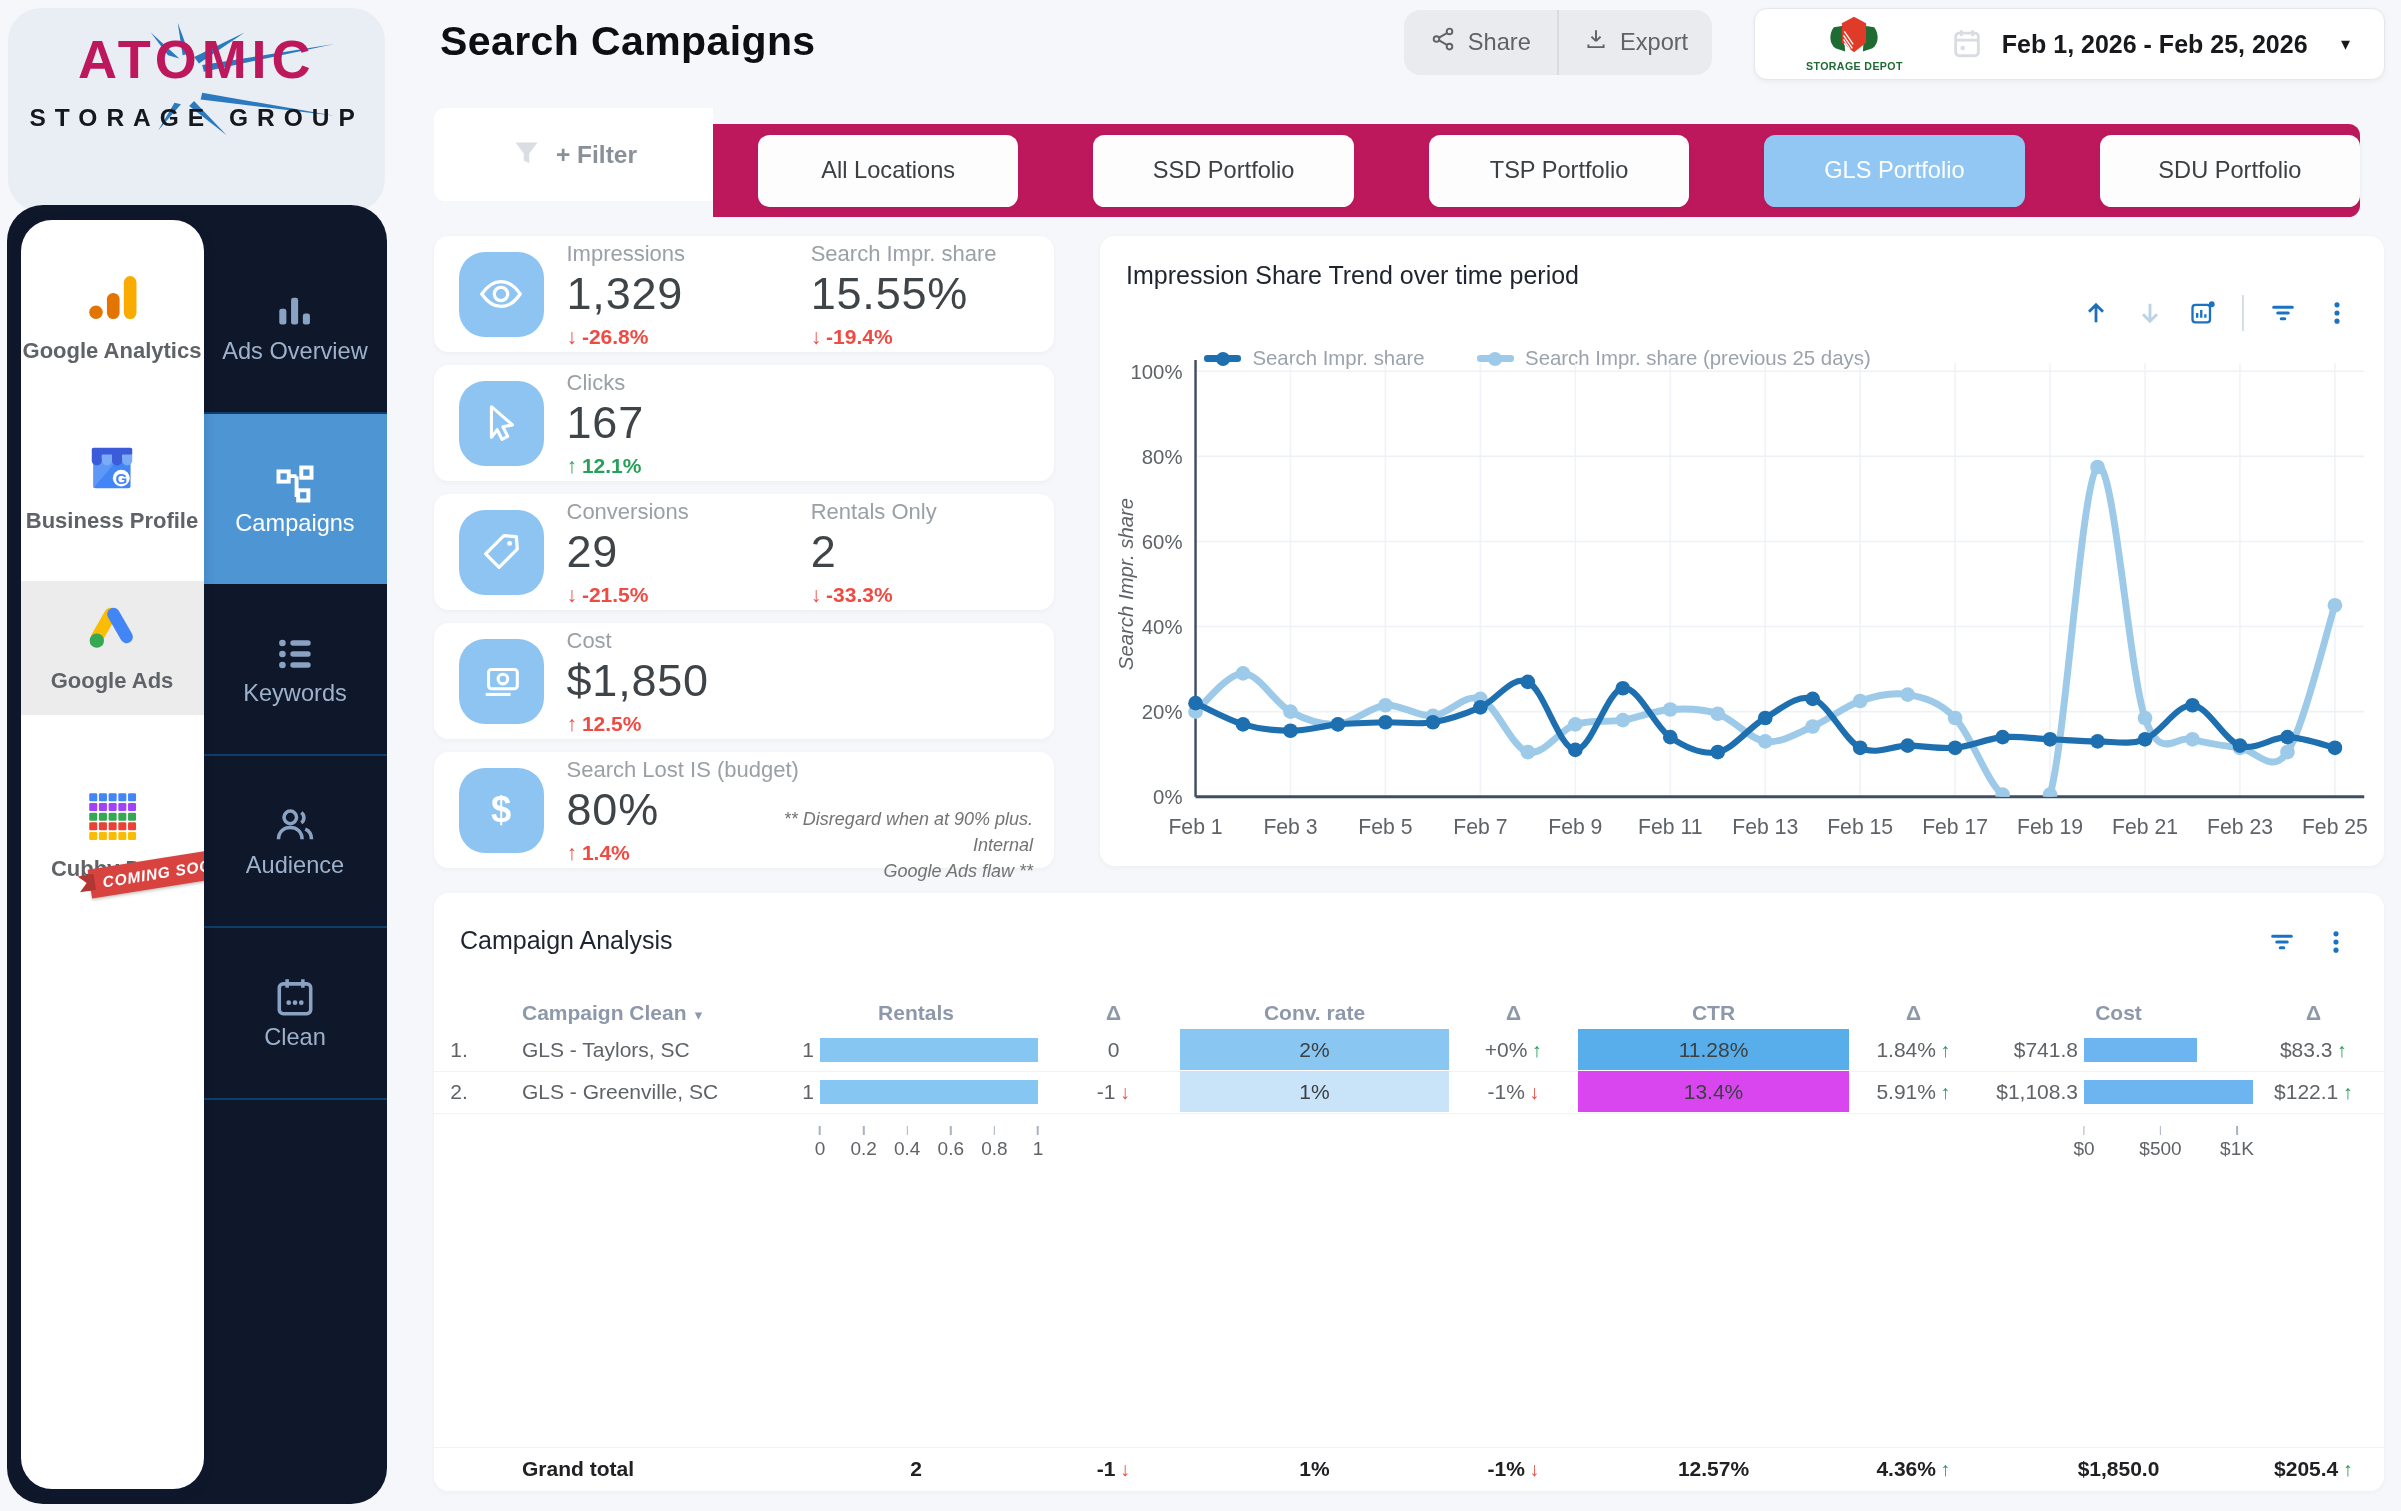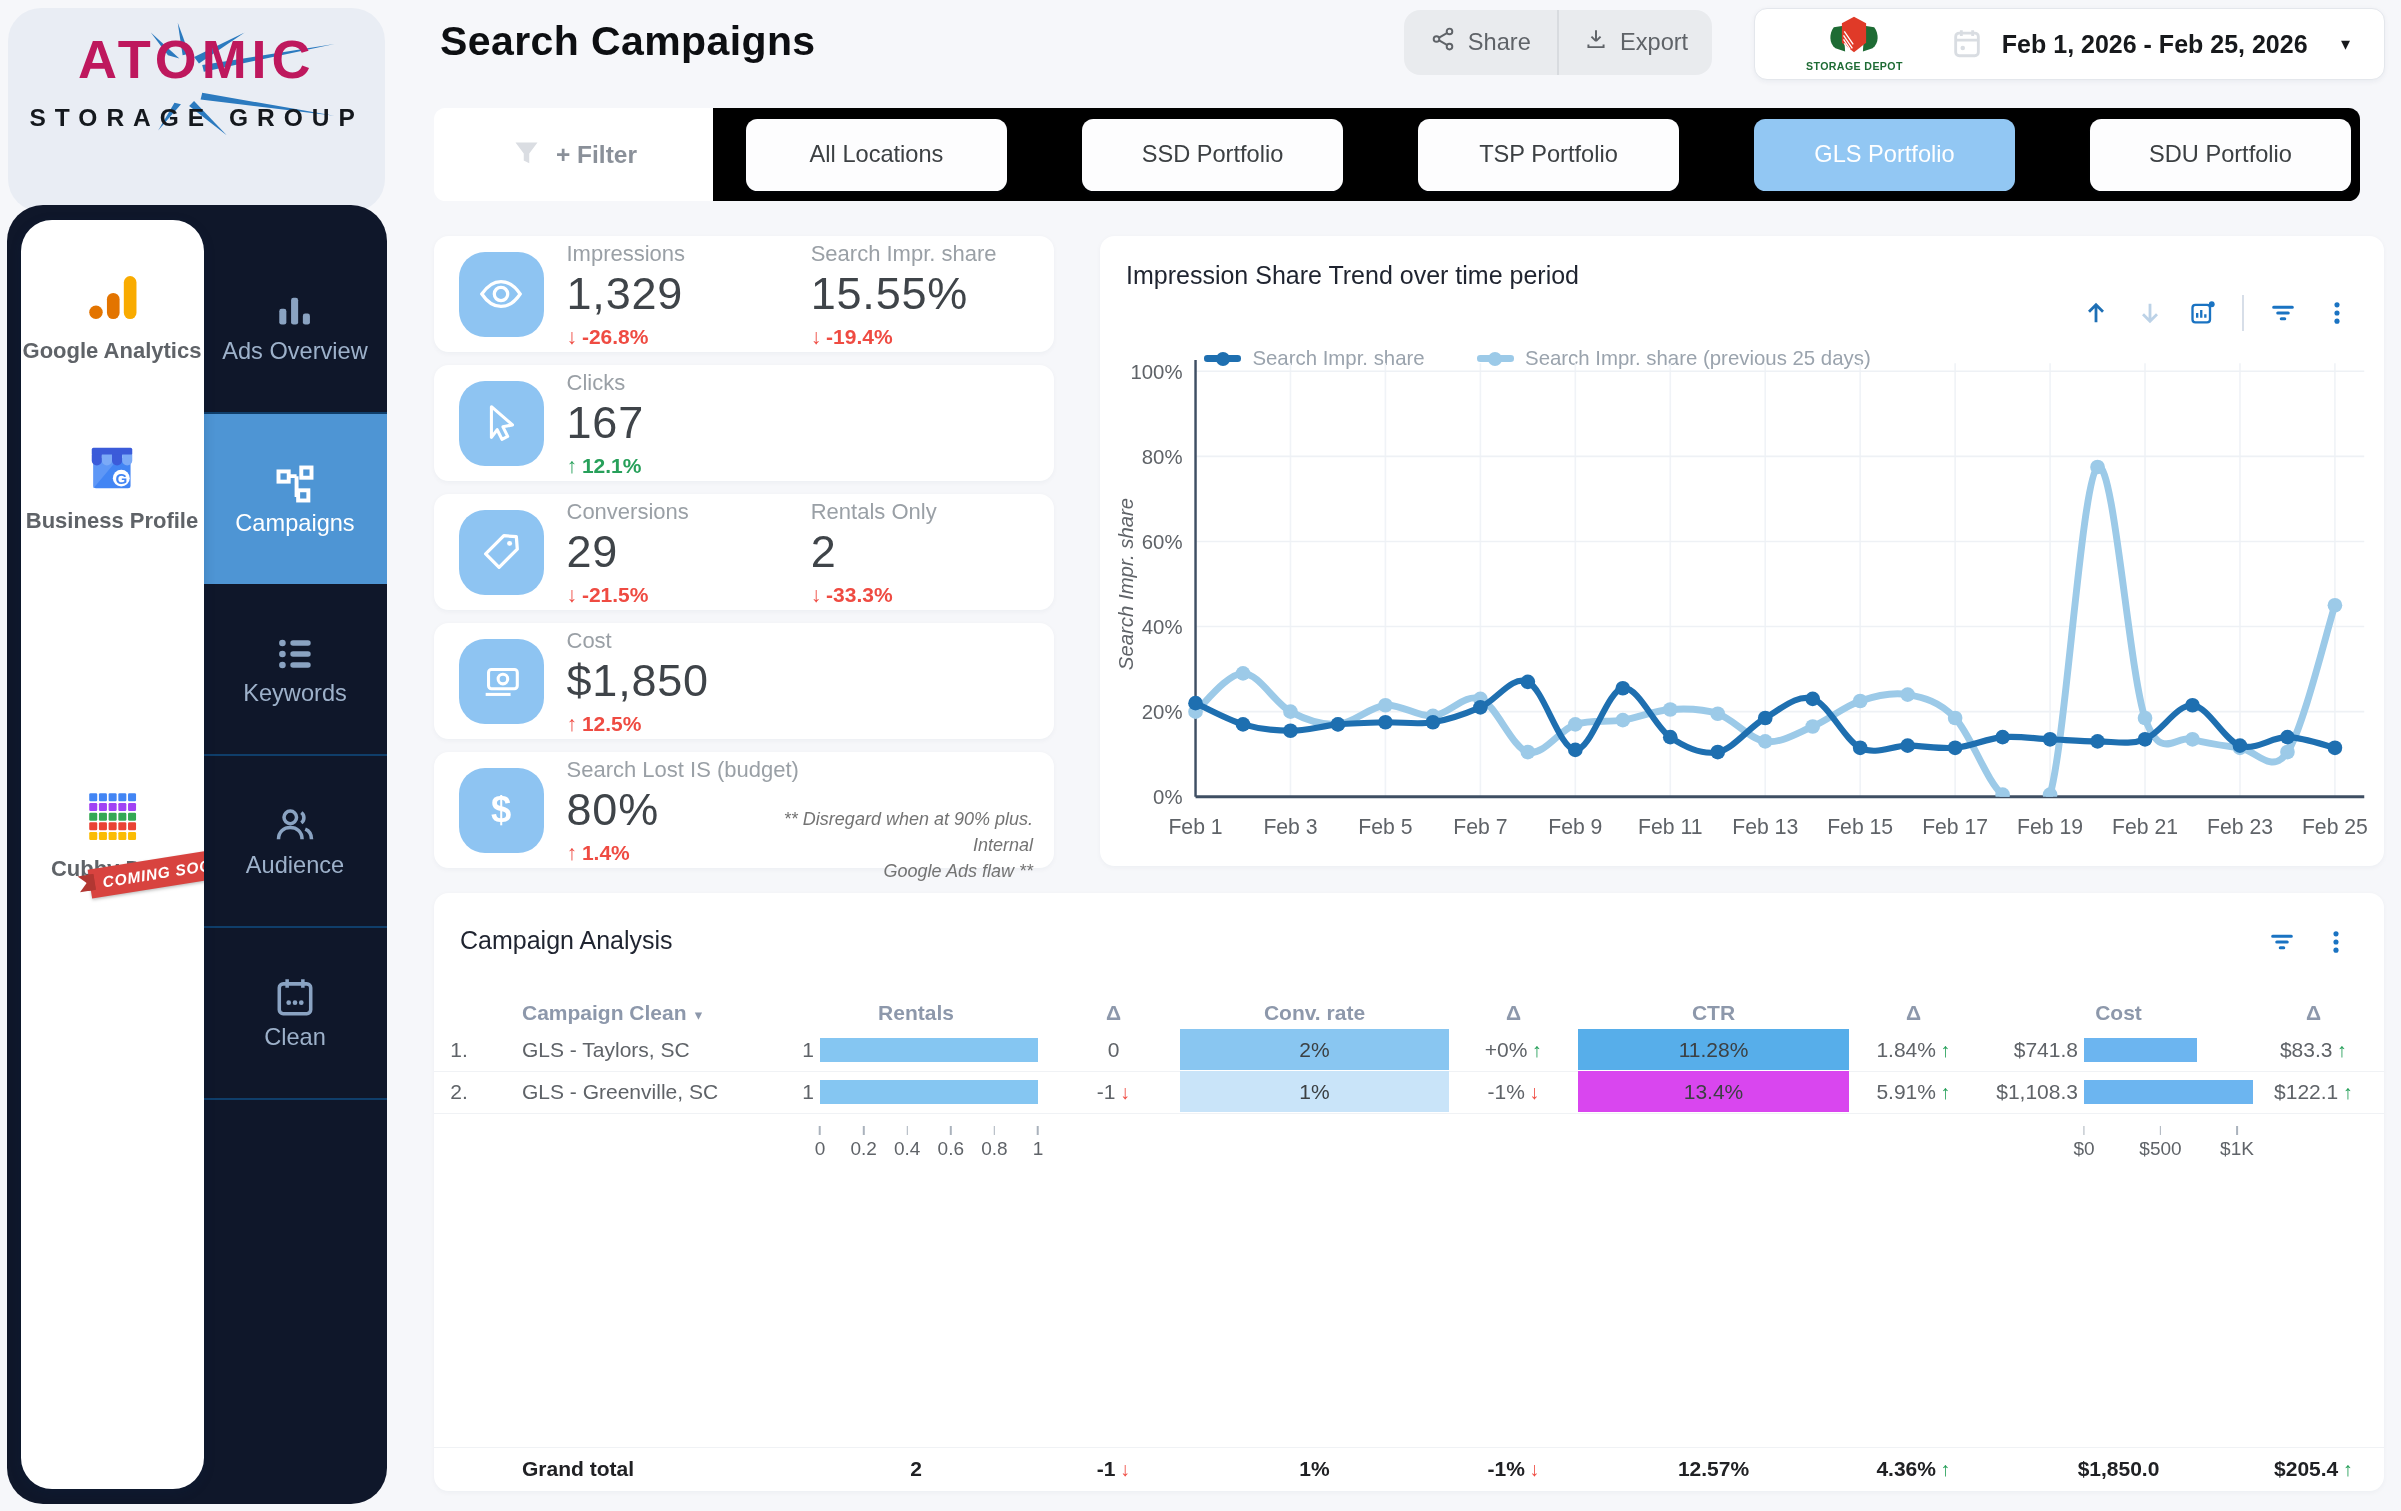--- a/index.html
+++ b/index.html
@@ -42,21 +42,21 @@
   .cal-icon{margin-left:47px;}
   .cal-icon svg{width:34px;height:34px;}
   .date-text{margin-left:18px;font-size:25px;font-weight:600;color:#17191c;}
   .date-caret{margin-left:auto;margin-right:34px;font-size:18px;color:#17191c;}
 
   
   .filter-strip{position:absolute;left:434px;top:108px;width:1925px;height:93px;}
   .filter-left{position:absolute;left:0;top:0;width:279px;height:93px;background:#ffffff;border-radius:11.4px 0 0 11.4px;display:flex;align-items:center;justify-content:center;gap:13px;cursor:pointer;}
   .filter-left svg{width:33px;height:33px;}
   .filter-label{font-size:24.5px;font-weight:700;color:#8a9099;}
-  .filter-right{position:absolute;left:279px;top:0;width:1647px;height:93px;background:#000000;border-radius:0 11.4px 11.4px 0;display:flex;align-items:center;gap:75px;padding-left:33px;box-sizing:border-box;}
+  .filter-right{position:absolute;left:279px;top:16px;width:1647px;height:93px;background:#be185d;border-radius:0 11.4px 11.4px 0;display:flex;align-items:center;gap:75px;padding-left:45px;box-sizing:border-box;}
   .filter-btn{width:261px;height:72px;background:#fdfdfe;border-radius:11.4px;display:flex;align-items:center;justify-content:center;font-size:23.6px;color:#3c4043;box-shadow:0 1.6px 4.1px rgba(30,50,90,.08);cursor:pointer;}
   .filter-btn.sel{background:#92c7f3;color:#ffffff;}
 
   
   .kpi-stack{position:absolute;left:434px;top:236px;width:620px;}
   .kpi-card{position:relative;width:620px;height:116px;background:#ffffff;border-radius:14.7px;margin-bottom:13px;box-shadow:0 1.6px 4.9px rgba(20,40,80,.04);display:flex;align-items:center;box-sizing:border-box;padding-left:24.5px;}
   .kpi-icon{width:85px;height:85px;border-radius:26px;background:#8ec4f2;display:flex;align-items:center;justify-content:center;flex:0 0 85px;}
   .kpi-icon svg{width:46px;height:46px;}
   .kpi-metrics{display:flex;flex:1;padding-left:23px;gap:8.2px;}
   .kpi-metric{width:236px;}
@@ -158,20 +158,31 @@
               <rect x="8" y="8" width="48" height="9" rx="2" fill="#3B5BD9"></rect>
               <path d="M8 16h12v7a6 6 0 0 1-12 0z" fill="#3B5BD9"></path>
               <path d="M20 16h12v7a6 6 0 0 1-12 0z" fill="#7BAAF7"></path>
               <path d="M32 16h12v7a6 6 0 0 1-12 0z" fill="#3B5BD9"></path>
               <path d="M44 16h12v7a6 6 0 0 1-12 0z" fill="#7BAAF7"></path>
               <circle cx="43" cy="44" r="10" fill="#fff"></circle>
               <text x="43" y="51" text-anchor="middle" font-size="18" font-weight="bold" fill="#4285F4">G</text>
             </svg>
           </span>
     <span class="src-label">Business Profile</span>
+
+  </div>
+  <div class="src-item src-selected" style="top:361px;height:134px">
+    <span class="src-icon">
+            <svg viewBox="0 0 64 64">
+              <rect x="15" y="6" width="15" height="46" rx="7.5" transform="rotate(30 22.5 29)" fill="#FBBC04"></rect>
+              <rect x="34" y="6" width="15" height="46" rx="7.5" transform="rotate(-30 41.5 29)" fill="#4285F4"></rect>
+              <circle cx="14" cy="47" r="8.5" fill="#34A853"></circle>
+            </svg>
+          </span>
+    <span class="src-label">Google Ads</span>
 
   </div>
   <div class="src-item " style="top:530px;height:171px">
     <span class="src-icon">
             <svg viewBox="0 0 64 64">
               <rect x="5" y="5" width="9.5" height="9.5" rx="1.5" fill="#4285F4"></rect>
               <rect x="16.5" y="5" width="9.5" height="9.5" rx="1.5" fill="#4285F4"></rect>
               <rect x="28" y="5" width="9.5" height="9.5" rx="1.5" fill="#4285F4"></rect>
               <rect x="39.5" y="5" width="9.5" height="9.5" rx="1.5" fill="#4285F4"></rect>
               <rect x="51" y="5" width="9.5" height="9.5" rx="1.5" fill="#4285F4"></rect>

